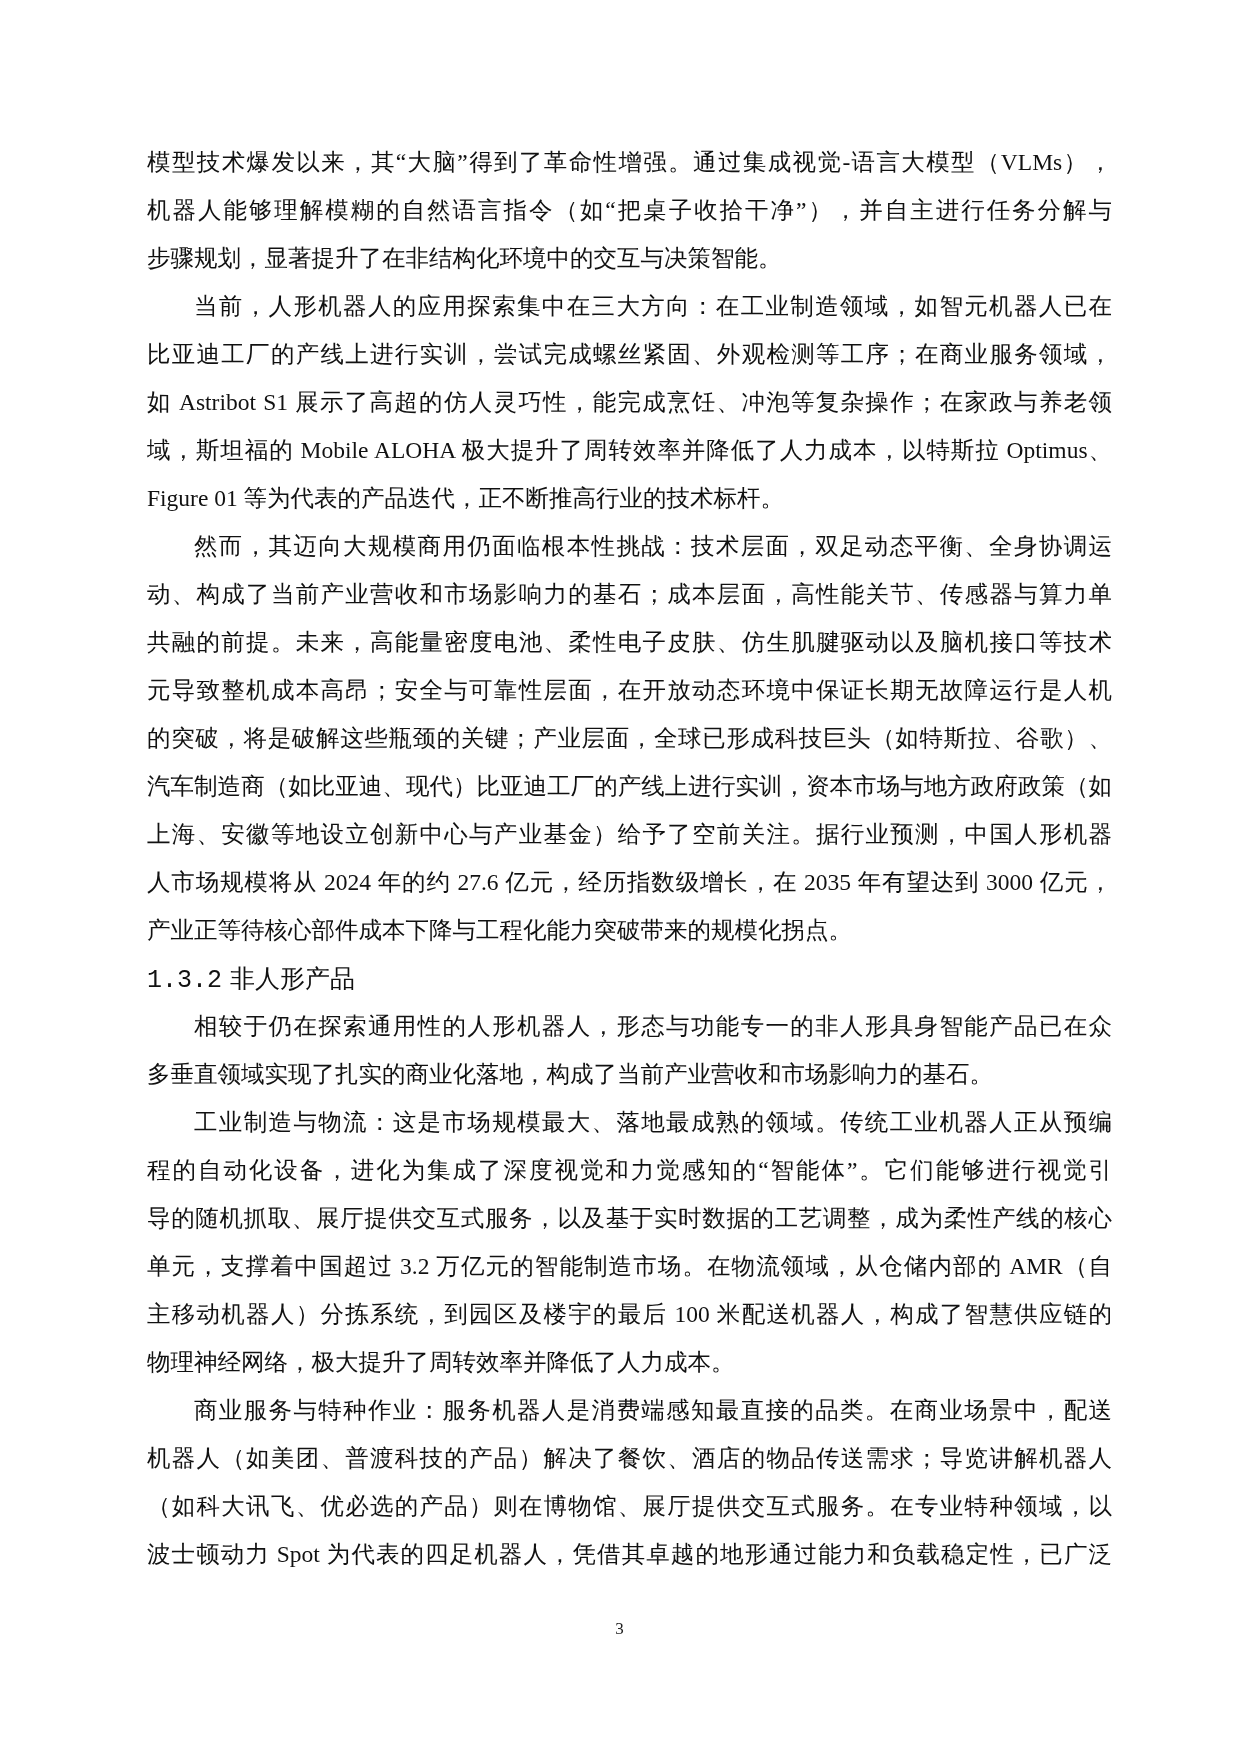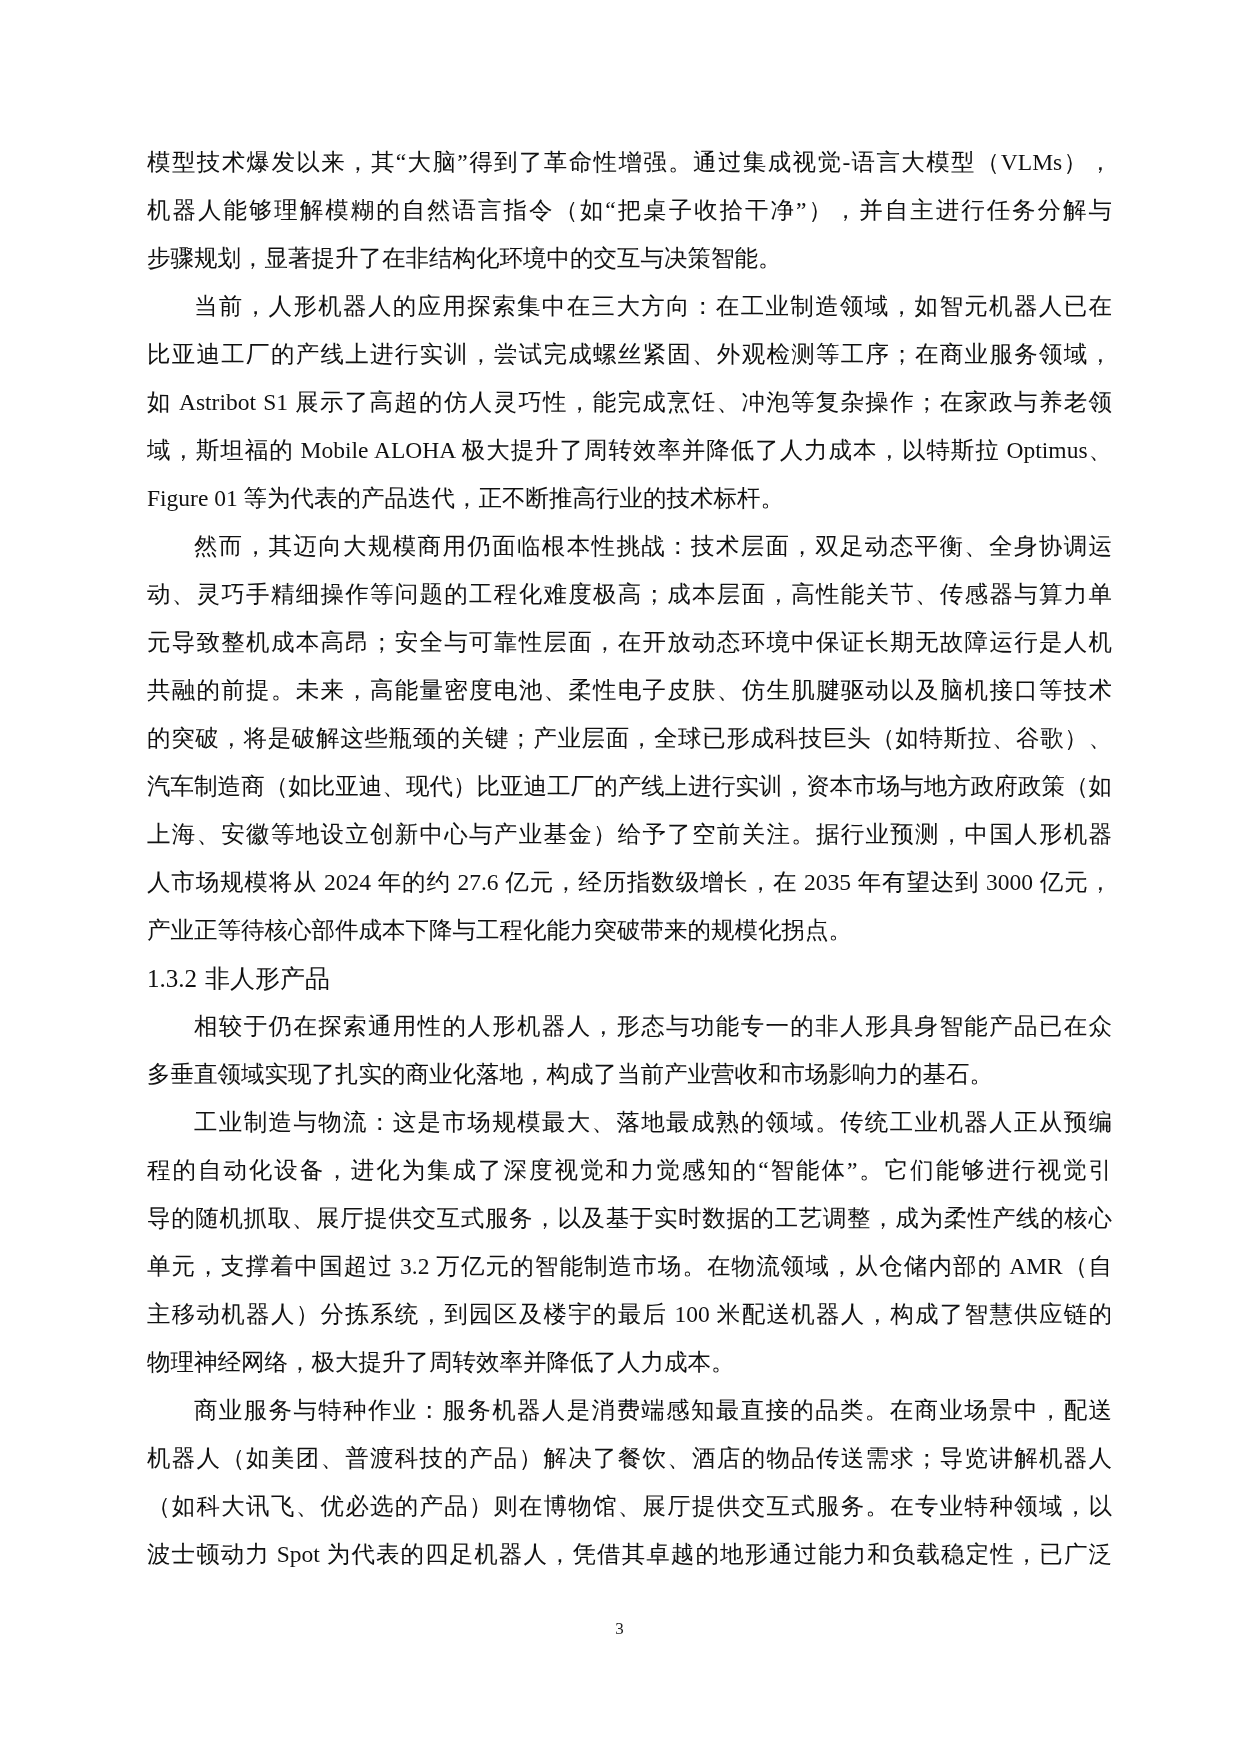--- a/index.html
+++ b/index.html
@@ -16,43 +16,43 @@
     display: block; height: 48px; white-space: nowrap; text-align: justify;
     text-align-last: justify;
   }
   .line.last { text-align-last: left; }
   .line.indent { padding-left: 47px; }
   .heading {
     display: block; height: 48px; line-height: 48px; font-size: 25px;
     font-family: "Liberation Sans", "DejaVu Sans", sans-serif; font-weight: normal;
     white-space: nowrap; color: #111;
   }
-  .heading .num { font-family: Liberation Serif, serif; margin-right: 8px; }
+  .heading .num { font-family: Liberation Mono, monospace; margin-right: 8px; }
   .page-number {
     position: absolute; top: 1619px; left: 0; width: 1239px; text-align: center;
     font-size: 17px; font-family: "Liberation Serif", serif; color: #222;
   }
 </style>
 </head>
 <body>
 
 <div class="page">
   <div class="body-text">
     <span class="line">模型技术爆发以来，其“大脑”得到了革命性增强。通过集成视觉-语言大模型（VLMs），</span>
     <span class="line">机器人能够理解模糊的自然语言指令（如“把桌子收拾干净”），并自主进行任务分解与</span>
     <span class="line last">步骤规划，显著提升了在非结构化环境中的交互与决策智能。</span>
     <span class="line indent">当前，人形机器人的应用探索集中在三大方向：在工业制造领域，如智元机器人已在</span>
     <span class="line">比亚迪工厂的产线上进行实训，尝试完成螺丝紧固、外观检测等工序；在商业服务领域，</span>
     <span class="line">如 Astribot S1 展示了高超的仿人灵巧性，能完成烹饪、冲泡等复杂操作；在家政与养老领</span>
     <span class="line">域，斯坦福的 Mobile ALOHA 极大提升了周转效率并降低了人力成本，以特斯拉 Optimus、</span>
     <span class="line last">Figure 01 等为代表的产品迭代，正不断推高行业的技术标杆。</span>
     <span class="line indent">然而，其迈向大规模商用仍面临根本性挑战：技术层面，双足动态平衡、全身协调运</span>
-    <span class="line">动、灵巧手精细操作等问题的工程化难度极高；成本层面，高性能关节、传感器与算力单</span>
+    <span class="line">动、构成了当前产业营收和市场影响力的基石；成本层面，高性能关节、传感器与算力单</span>
+    <span class="line">共融的前提。未来，高能量密度电池、柔性电子皮肤、仿生肌腱驱动以及脑机接口等技术</span>
     <span class="line">元导致整机成本高昂；安全与可靠性层面，在开放动态环境中保证长期无故障运行是人机</span>
-    <span class="line">共融的前提。未来，高能量密度电池、柔性电子皮肤、仿生肌腱驱动以及脑机接口等技术</span>
     <span class="line">的突破，将是破解这些瓶颈的关键；产业层面，全球已形成科技巨头（如特斯拉、谷歌）、</span>
     <span class="line">汽车制造商（如比亚迪、现代）比亚迪工厂的产线上进行实训，资本市场与地方政府政策（如</span>
     <span class="line">上海、安徽等地设立创新中心与产业基金）给予了空前关注。据行业预测，中国人形机器</span>
     <span class="line">人市场规模将从 2024 年的约 27.6 亿元，经历指数级增长，在 2035 年有望达到 3000 亿元，</span>
     <span class="line last">产业正等待核心部件成本下降与工程化能力突破带来的规模化拐点。</span>
 
     <div class="heading">
       <span class="num">1.3.2</span><span>非人形产品</span>
     </div>
 

